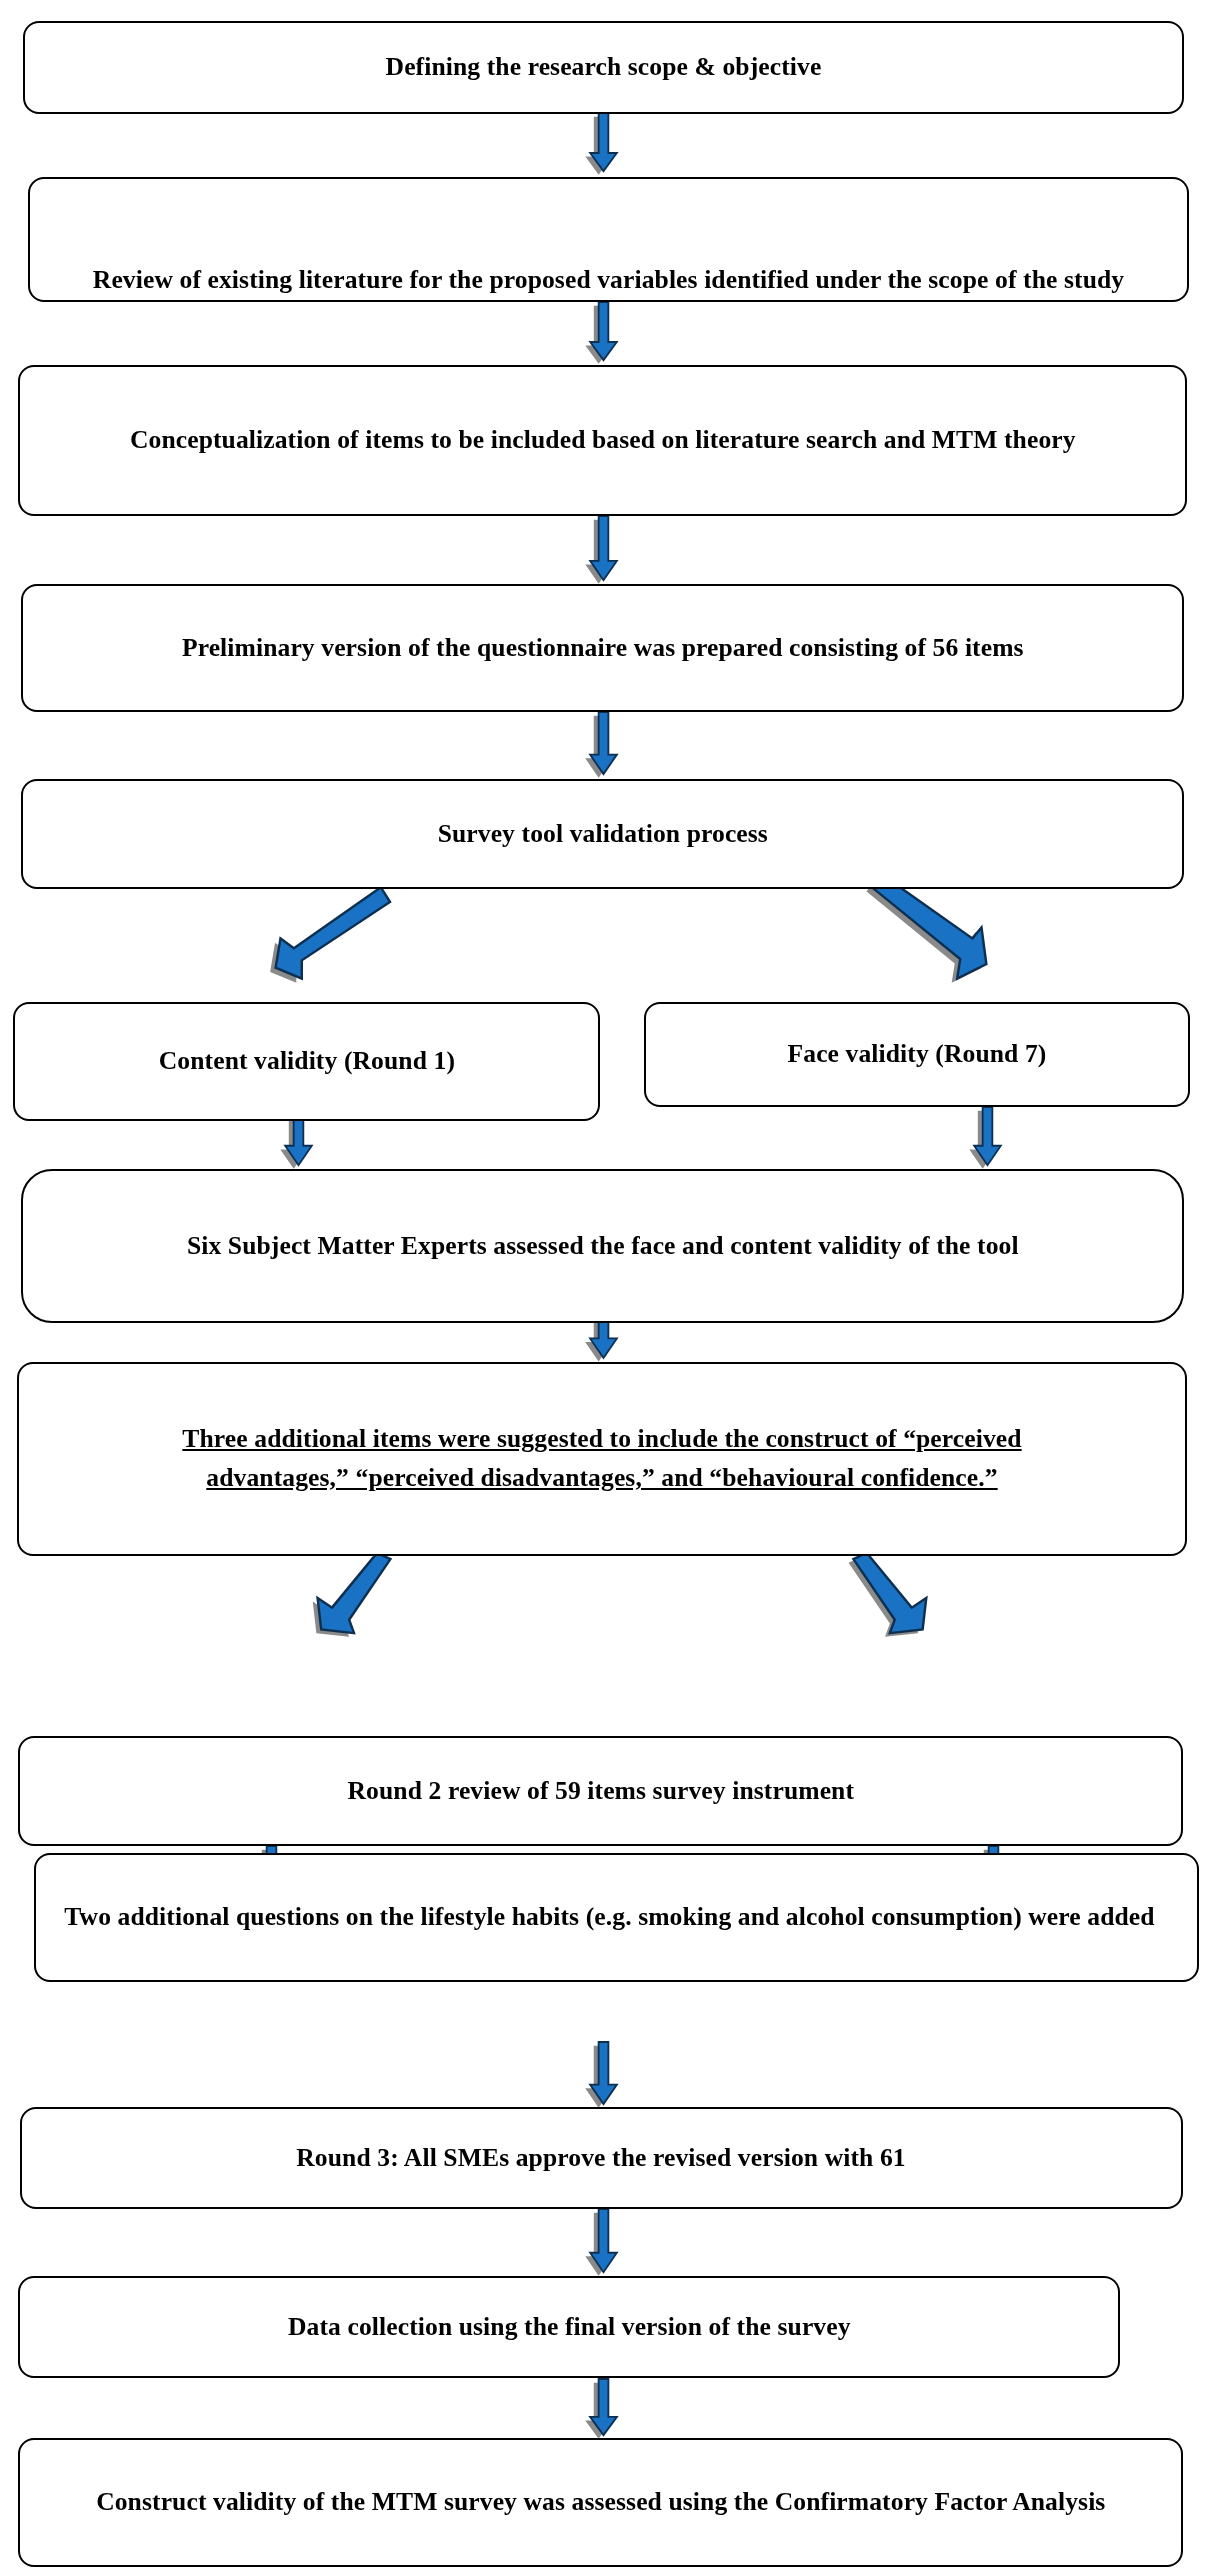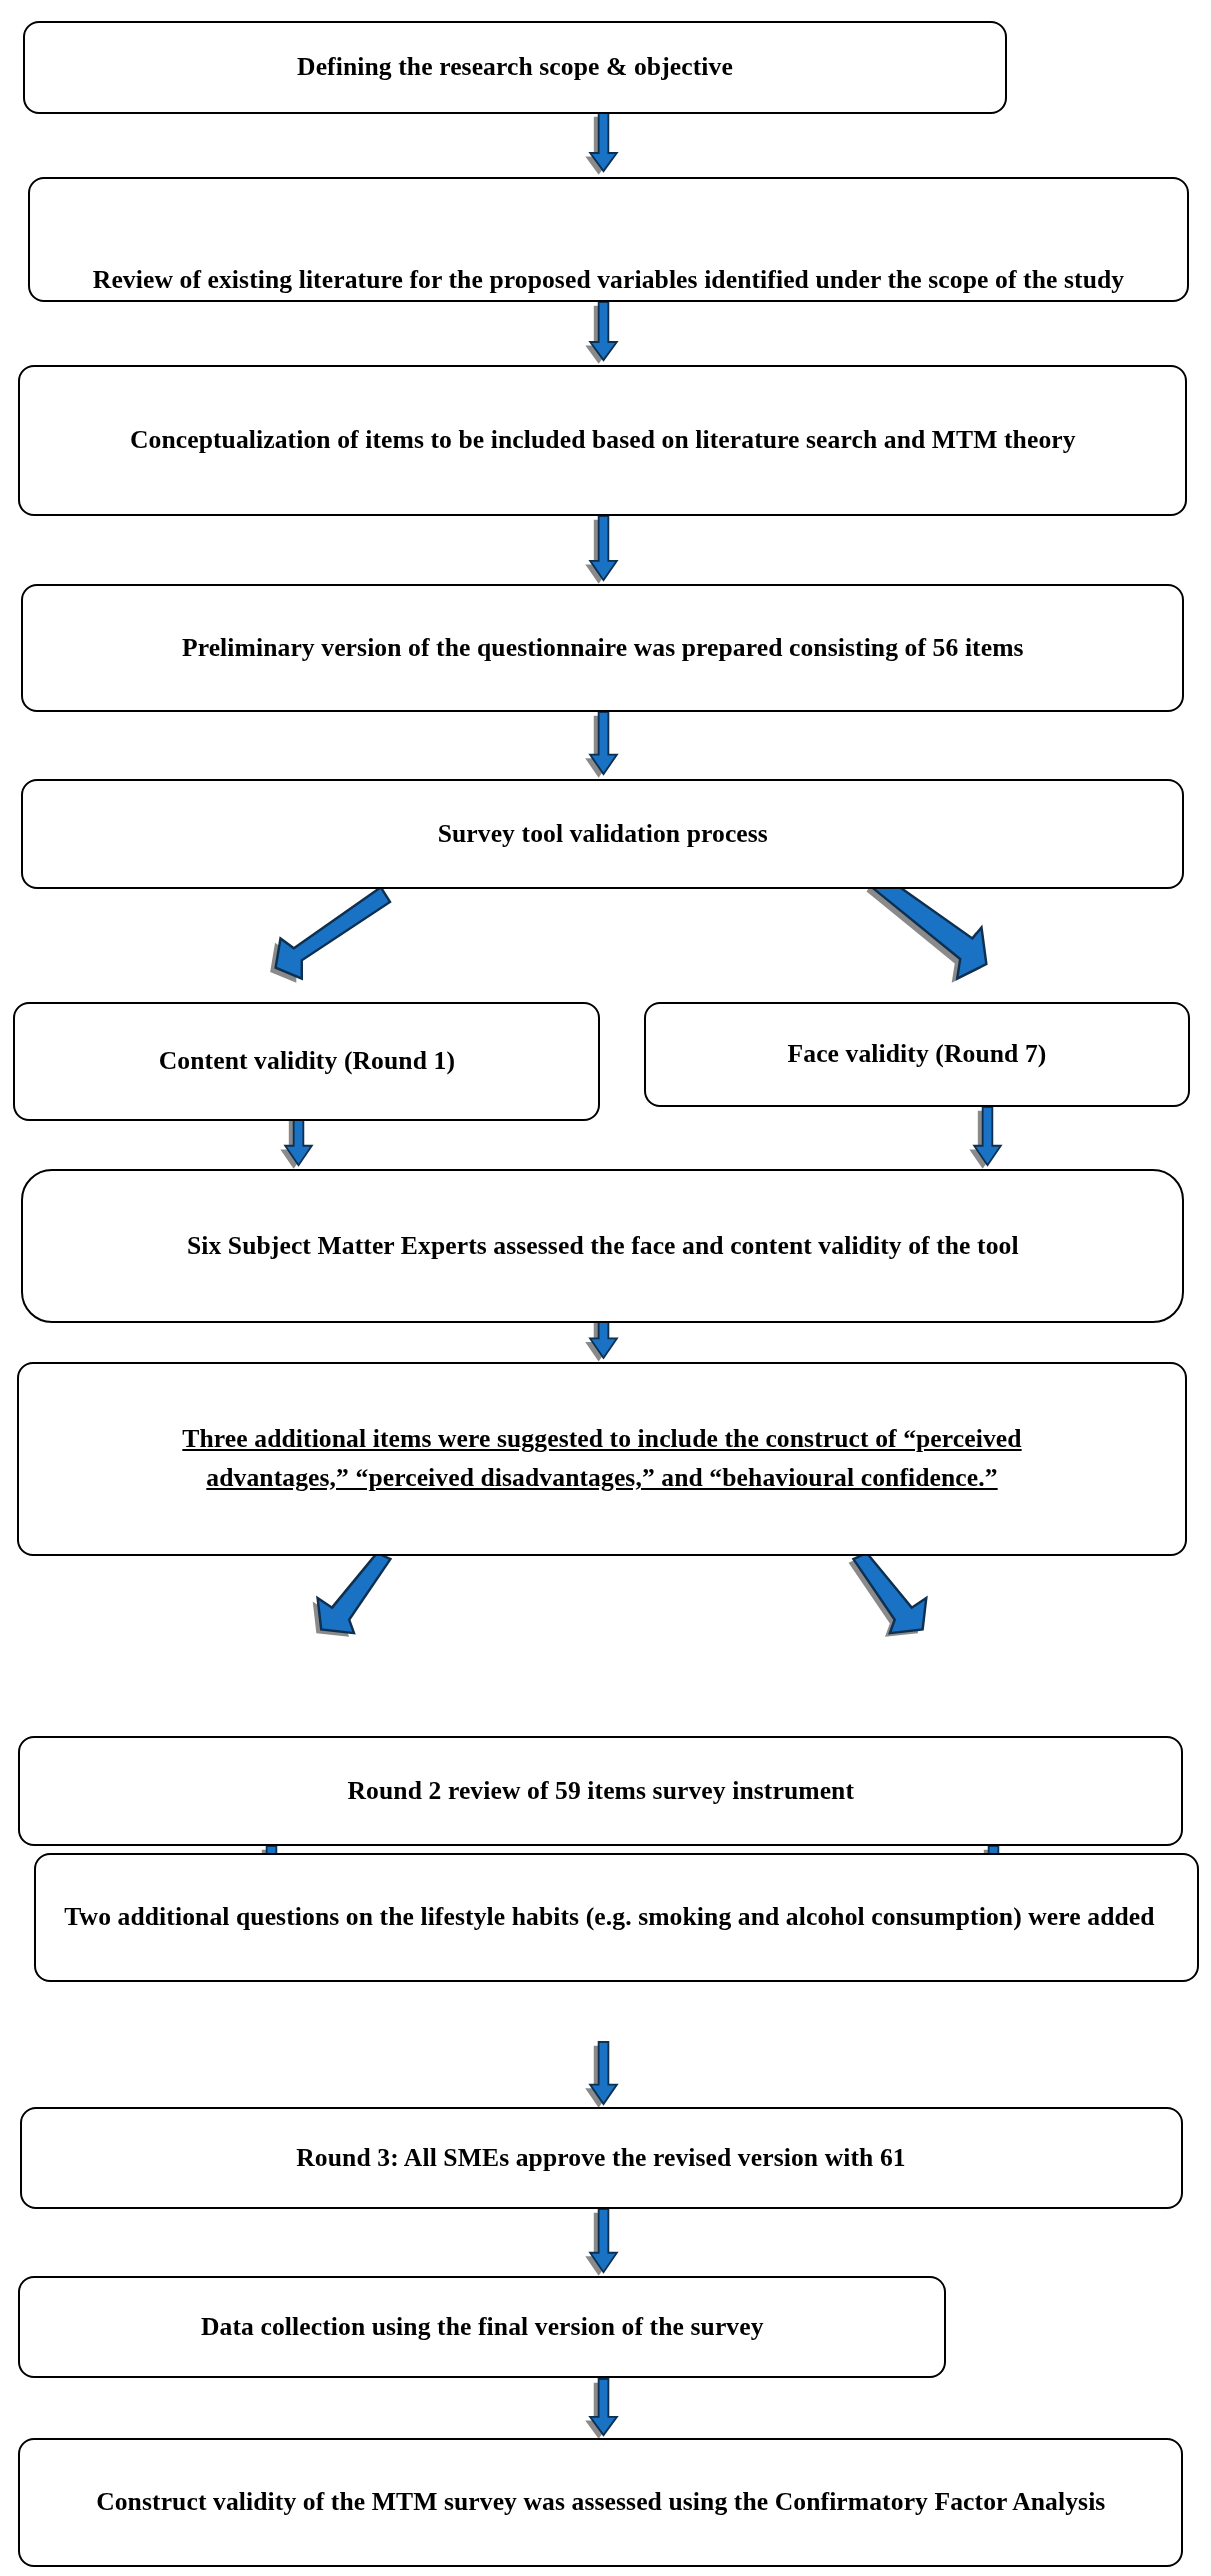--- a/index.html
+++ b/index.html
@@ -60,21 +60,21 @@
   .arrow-d {
     position: absolute;
     z-index: 2;
   }
 </style>
 </head>
 <body>
 
 <div id="flowchart">
 
-  <div class="node" style="left:23px; top:21px; width:984px; height:93px;">
+  <div class="node" style="left:23px; top:21px; width:1161px; height:93px;">
     <span class="node-text">Defining the research scope &amp; objective</span>
   </div>
 
   <div class="arrow-v" style="left:573px; top:113px; width:61px; height:63px;">
     <svg width="61" height="63" viewBox="0 0 100 104">
       <g transform="translate(-8,6)">
         <path d="M42,0 L58,0 L58,66 L72,66 L50,96 L28,66 L42,66 Z" fill="#8a8a8a"></path>
       </g>
       <path d="M42,0 L58,0 L58,66 L72,66 L50,96 L28,66 L42,66 Z" fill="#1a72c4" stroke="#0d2f50" stroke-width="3"></path>
     </svg>
@@ -243,21 +243,21 @@
 
   <div class="arrow-v" style="left:573px; top:2209px; width:61px; height:68px;">
     <svg width="61" height="68" viewBox="0 0 100 112">
       <g transform="translate(-8,6)">
         <path d="M42,0 L58,0 L58,72 L72,72 L50,104 L28,72 L42,72 Z" fill="#8a8a8a"></path>
       </g>
       <path d="M42,0 L58,0 L58,72 L72,72 L50,104 L28,72 L42,72 Z" fill="#1a72c4" stroke="#0d2f50" stroke-width="3"></path>
     </svg>
   </div>
 
-  <div class="node" style="left:18.3px; top:2276px; width:928px; height:102px;">
+  <div class="node" style="left:18.3px; top:2276px; width:1102px; height:102px;">
     <span class="node-text">Data collection using the final version of the survey</span>
   </div>
 
   <div class="arrow-v" style="left:573px; top:2379px; width:61px; height:61px;">
     <svg width="61" height="61" viewBox="0 0 100 100">
       <g transform="translate(-8,6)">
         <path d="M42,0 L58,0 L58,62 L72,62 L50,92 L28,62 L42,62 Z" fill="#8a8a8a"></path>
       </g>
       <path d="M42,0 L58,0 L58,62 L72,62 L50,92 L28,62 L42,62 Z" fill="#1a72c4" stroke="#0d2f50" stroke-width="3"></path>
     </svg>

